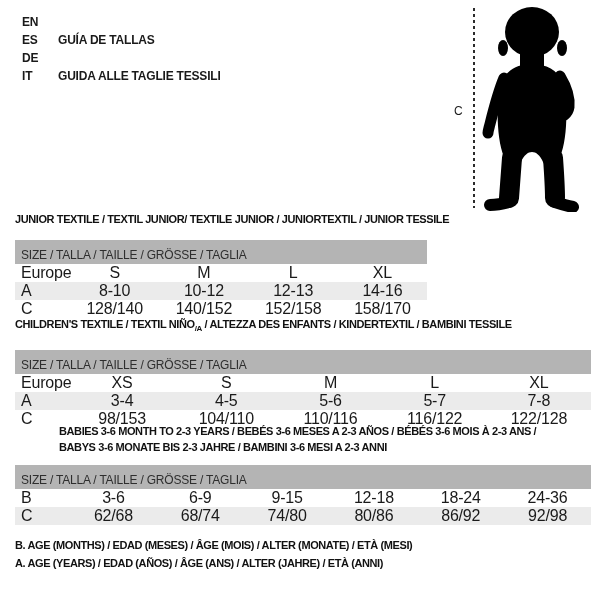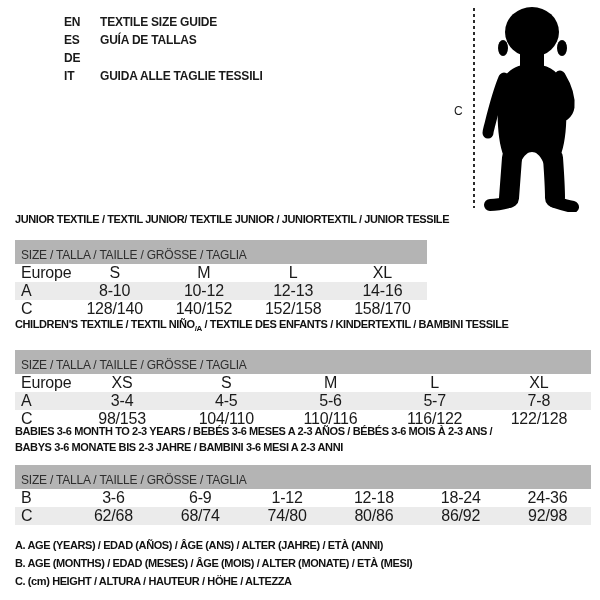--- a/index.html
+++ b/index.html
@@ -5,41 +5,41 @@
   html,body{margin:0;padding:0;}
   .page{
     position:relative;
     width:600px;height:600px;
     background:#ffffff;
     font-family:"Liberation Sans", sans-serif;
     color:var(--ink,#1a1a1a);
     overflow:hidden;
   }
   
-  .lang-list{position:absolute;top:13px;left:22px;margin-left:42px;}
+  .lang-list{position:absolute;top:13px;left:22px;}
   .lang-row{display:flex;line-height:18px;font-size:12px;font-weight:bold;letter-spacing:-0.2px;}
   .lang-code{width:36px;}
   
   .figure{position:absolute;top:0;left:440px;width:160px;height:216px;}
   .measure-line{
     position:absolute;left:33px;top:8px;width:2px;height:200px;
     background:repeating-linear-gradient(to bottom,#2b2b2b 0 3px,transparent 3px 6px);
   }
   .c-label{position:absolute;left:14px;top:104px;font-size:12px;letter-spacing:-0.2px;}
   .silhouette{position:absolute;left:42px;top:6px;color:var(--sil,#000);}
   
   .tbl-block{position:absolute;left:15px;}
   .tbl-junior{top:213px;width:412px;}
   .tbl-children{top:318px;width:576px;}
   .tbl-babies{top:423px;width:576px;}
   .tbl-title{
     margin:0;font-size:11px;font-weight:bold;letter-spacing:-0.4px;
     line-height:13px;color:#111;white-space:nowrap;
   }
-  .tbl-babies .tbl-title{white-space:normal;line-height:16px;}
+  .tbl-babies .tbl-title{white-space:normal;line-height:16px;margin-left:44px;}
   .sub{font-size:8px;vertical-align:sub;}
   table{border-collapse:collapse;table-layout:fixed;width:100%;}
   .tbl-junior table{margin-top:14px;}
   .tbl-children table{margin-top:15px;}
   .tbl-babies table{margin-top:10px;}
   th.sizebar{
     background:var(--bar,#b4b4b4);
     font-size:12px;font-weight:normal;color:#2e2e2e;
     text-align:left;padding:8px 0 2px 6px;height:14px;letter-spacing:-0.2px;
   }
@@ -54,21 +54,20 @@
   .footnote{font-size:11px;font-weight:bold;letter-spacing:-0.4px;line-height:18px;color:#111;}
 </style>
 </head>
 <body>
 
 <div class="page">
 
   <div class="lang-list">
     <div class="lang-row">
       <span class="lang-code">EN</span>
-      <span class="lang-label">TEXTILE SIZE GUIDE</span>
     </div>
     <div class="lang-row">
       <span class="lang-code">ES</span>
       <span class="lang-label">GUÍA DE TALLAS</span>
     </div>
     <div class="lang-row">
       <span class="lang-code">DE</span>
     </div>
     <div class="lang-row">
       <span class="lang-code">IT</span>
@@ -136,21 +135,21 @@
             <td>128/140</td>
             <td>140/152</td>
             <td>152/158</td>
             <td>158/170</td>
           </tr>
         </tbody>
     </table>
   </section>
 
   <section class="tbl-block tbl-children">
-    <h2 class="tbl-title"><span>CHILDREN'S TEXTILE / TEXTIL NIÑO</span><span class="sub">/A</span><span> / TEXTILE DES ENFANTS / KINDERTEXTIL / BAMBINI TESSILE</span></h2>
+    <h2 class="tbl-title"><span>CHILDREN'S TEXTILE / TEXTIL NIÑO</span><span class="sub">/A</span><span> / ALTEZZA DES ENFANTS / KINDERTEXTIL / BAMBINI TESSILE</span></h2>
     <table>
       <colgroup>
           <col style="width:55px">
           <col>
           <col>
           <col>
           <col>
           <col>
         </colgroup>
       <thead>
@@ -202,37 +201,36 @@
       <thead>
         <tr>
             <th class="sizebar" colspan="7">SIZE / TALLA / TAILLE / GRÖSSE / TAGLIA</th>
           </tr>
       </thead>
       <tbody>
           <tr>
             <td class="rowlabel">B</td>
             <td>3-6</td>
             <td>6-9</td>
-            <td>1-12</td>
+            <td>9-15</td>
             <td>12-18</td>
             <td>18-24</td>
             <td>24-36</td>
           </tr>
           <tr class="shaded">
             <td class="rowlabel">C</td>
             <td>62/68</td>
             <td>68/74</td>
             <td>74/80</td>
             <td>80/86</td>
             <td>86/92</td>
             <td>92/98</td>
           </tr>
         </tbody>
     </table>
   </section>
 
   <div class="footnotes">
+    <div class="footnote">B. AGE (MONTHS) / EDAD (MESES) / ÂGE (MOIS) / ALTER (MONATE) / ETÀ (MESI)</div>
     <div class="footnote">A. AGE (YEARS) / EDAD (AÑOS) / ÂGE (ANS) / ALTER (JAHRE) / ETÀ (ANNI)</div>
-    <div class="footnote">B. AGE (MONTHS) / EDAD (MESES) / ÂGE (MOIS) / ALTER (MONATE) / ETÀ (MESI)</div>
-    <div class="footnote">C. (cm) HEIGHT / ALTURA / HAUTEUR / HÖHE / ALTEZZA</div>
   </div>
 
 </div>
 
 </body></html>

